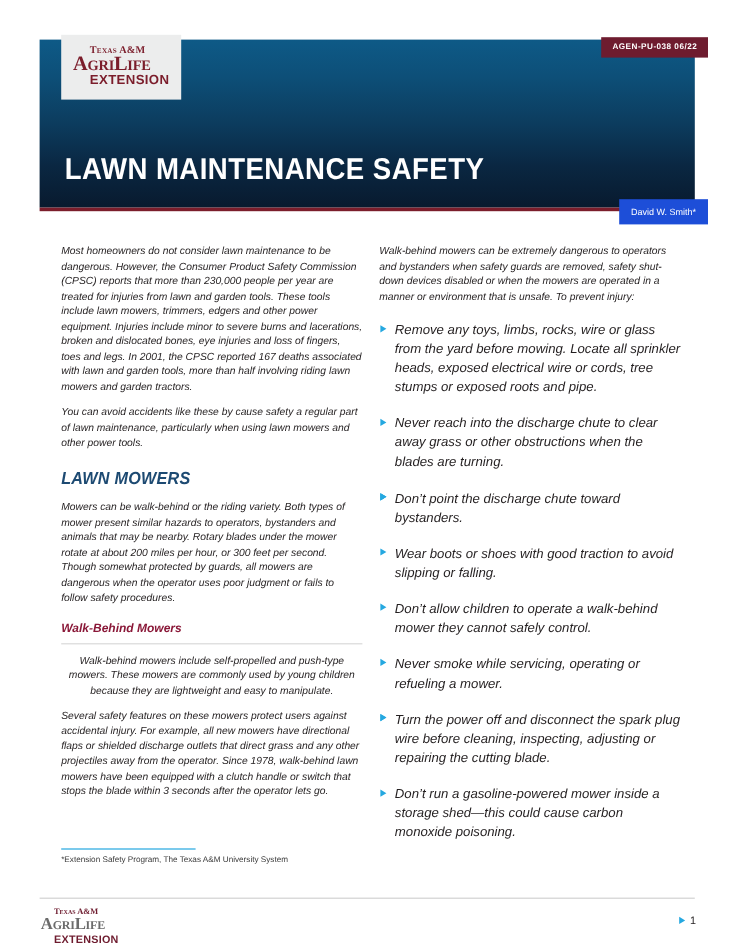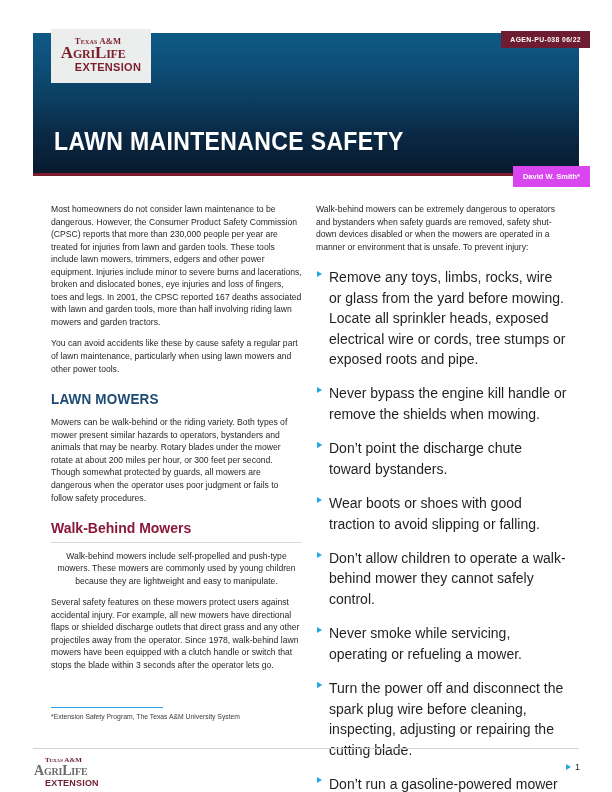--- a/index.html
+++ b/index.html
@@ -114,78 +114,79 @@
     letter-spacing: .4px;
     transform: scaleX(.92);
     transform-origin: left center;
     white-space: nowrap;
   }
 
   .author-badge {
     position: absolute;
     right: 22px;
     top: 166px;
-    background: #d946ef;
+    background: #1d4ed8;
     color: #ffffff;
     font-size: 7.5px;
-    font-weight: 700;
+    font-weight: 400;
     padding: 6px 10px;
     white-space: nowrap;
   }
 
   
   .col {
     position: absolute;
     top: 203px;
     width: 251px;
     font-size: 8.6px;
     line-height: 1.46;
     color: #231f20;
     text-align: left;
+    font-style: italic;
   }
   .col-left  { left: 51px; }
   .col-right { left: 316px; }
 
   .col p {
     margin: 0 0 9px 0;
   }
 
   h2.section-head {
     font-family: "Liberation Sans Narrow", "Liberation Sans", sans-serif;
     font-size: 14.5px;
     font-weight: 700;
     color: #1d4a72;
     letter-spacing: .2px;
     margin: 14px 0 6px 0;
     transform: scaleX(.93);
     transform-origin: left center;
   }
   h3.sub-head {
     font-family: "Liberation Sans Narrow", "Liberation Sans", sans-serif;
-    font-size: 14px;
+    font-size: 10px;
     font-weight: 700;
     color: #8a1838;
     margin: 14px 0 0 0;
     padding-bottom: 3px;
     border-bottom: 1px solid #d9d9d9;
     transform-origin: left center;
   }
   h3.sub-head + p { margin-top: 7px; text-align: center; }
 
   
   ul.bullets {
     list-style: none;
     margin: 0;
     padding: 0;
   }
   ul.bullets li {
     position: relative;
     padding-left: 13px;
     margin-bottom: 7px;
-    font-size: 14px;
+    font-size: 11px;
     line-height: 1.46;
     margin-top: 14px;
   }
   ul.bullets li .tri {
     position: absolute;
     left: 1px;
     top: 3.5px;
     width: 0;
     height: 0;
     border-left: 5px solid #25a8e0;
@@ -302,21 +303,22 @@
 
   <h3 class="sub-head">Walk-Behind Mowers</h3>
   <p>Walk-behind mowers include self-propelled and push-type mowers. These mowers are commonly used by young children because they are lightweight and easy to manipulate.</p>
   <p>Several safety features on these mowers protect users against accidental injury. For example, all new mowers have directional flaps or shielded discharge outlets that direct grass and any other projectiles away from the operator. Since 1978, walk-behind lawn mowers have been equipped with a clutch handle or switch that stops the blade within 3 seconds after the operator lets go.</p>
 </div>
 
 <div class="col col-right">
   <p>Walk-behind mowers can be extremely dangerous to operators and bystanders when safety guards are removed, safety shut-down devices disabled or when the mowers are operated in a manner or environment that is unsafe. To prevent injury:</p>
   <ul class="bullets" id="bullet-list">
       <li><span class="tri"></span><span>Remove any toys, limbs, rocks, wire or glass from the yard before mowing. Locate all sprinkler heads, exposed electrical wire or cords, tree stumps or exposed roots and pipe.</span></li>
-      <li><span class="tri"></span><span>Never bypass the engine kill handle or remove the shields when mowing.</span></li>
+      <li><span class="tri"></span><span>Never reach into the discharge chute to clear away grass or other obstructions when the blades are turning.</span></li>
+      <li><span class="tri"></span></li>
       <li><span class="tri"></span></li>
       <li><span class="tri"></span><span>Don’t point the discharge chute toward bystanders.</span></li>
       <li><span class="tri"></span><span>Wear boots or shoes with good traction to avoid slipping or falling.</span></li>
       <li><span class="tri"></span><span>Don’t allow children to operate a walk-behind mower they cannot safely control.</span></li>
       <li><span class="tri"></span><span>Never smoke while servicing, operating or refueling a mower.</span></li>
       <li><span class="tri"></span></li>
       <li><span class="tri"></span><span>Turn the power off and disconnect the spark plug wire before cleaning, inspecting, adjusting or repairing the cutting blade.</span></li>
       <li><span class="tri"></span><span>Don’t run a gasoline-powered mower inside a storage shed—this could cause carbon monoxide poisoning.</span></li>
     </ul>
 </div>

